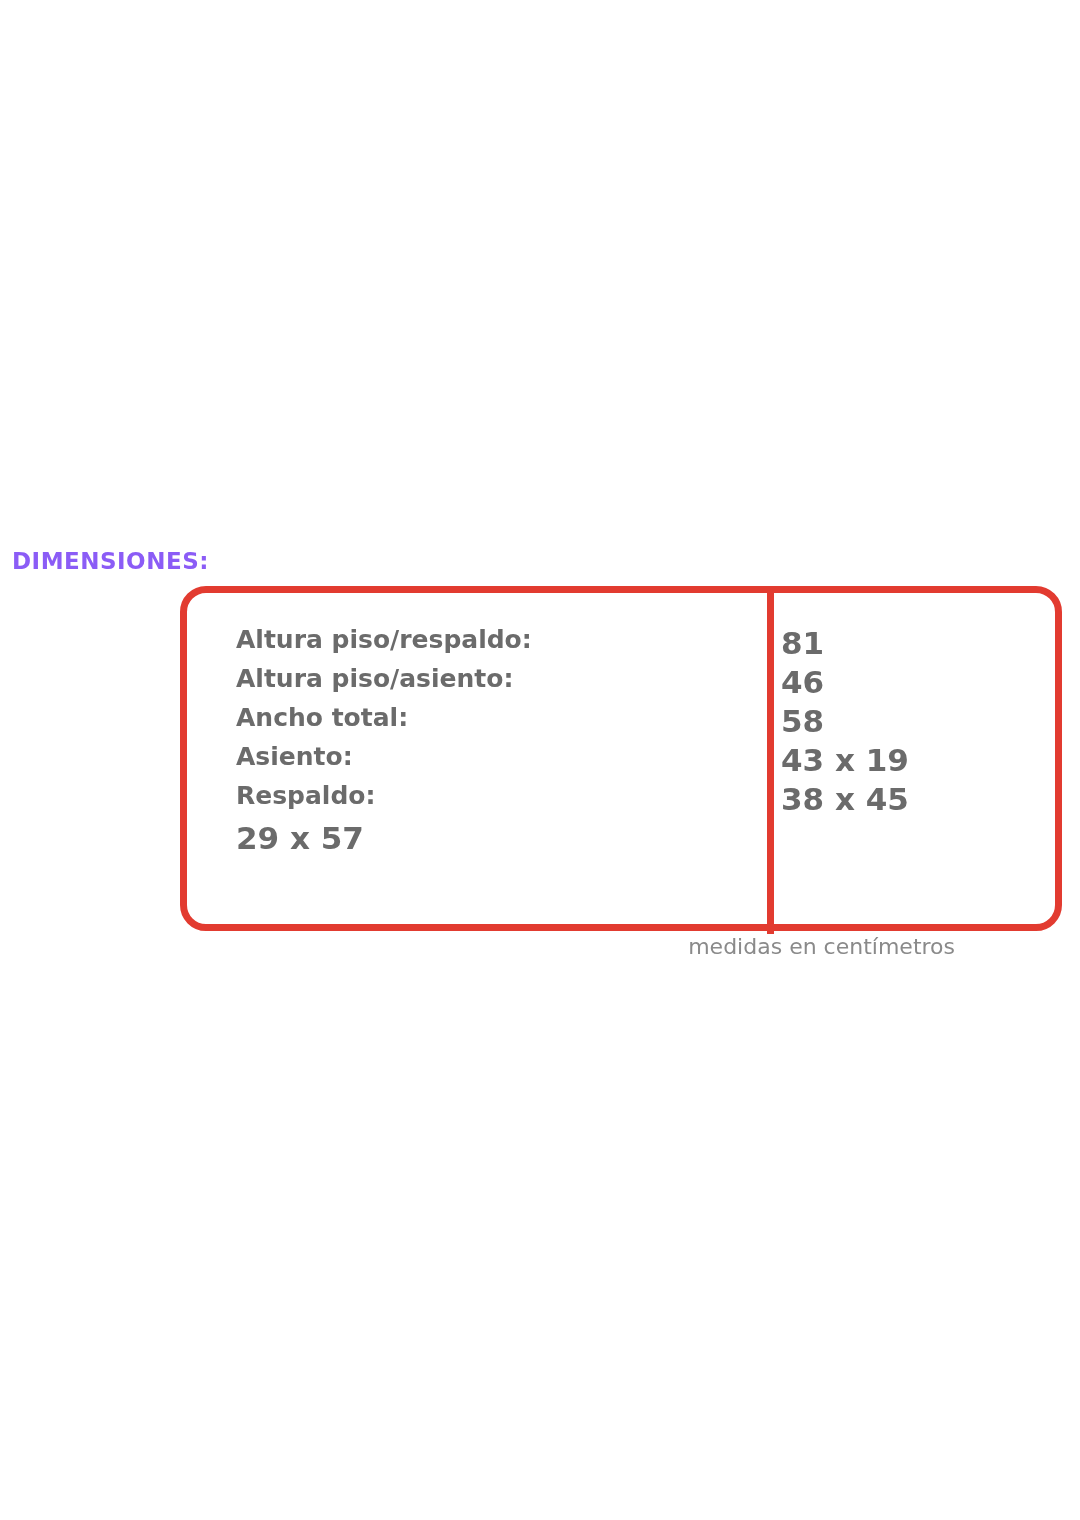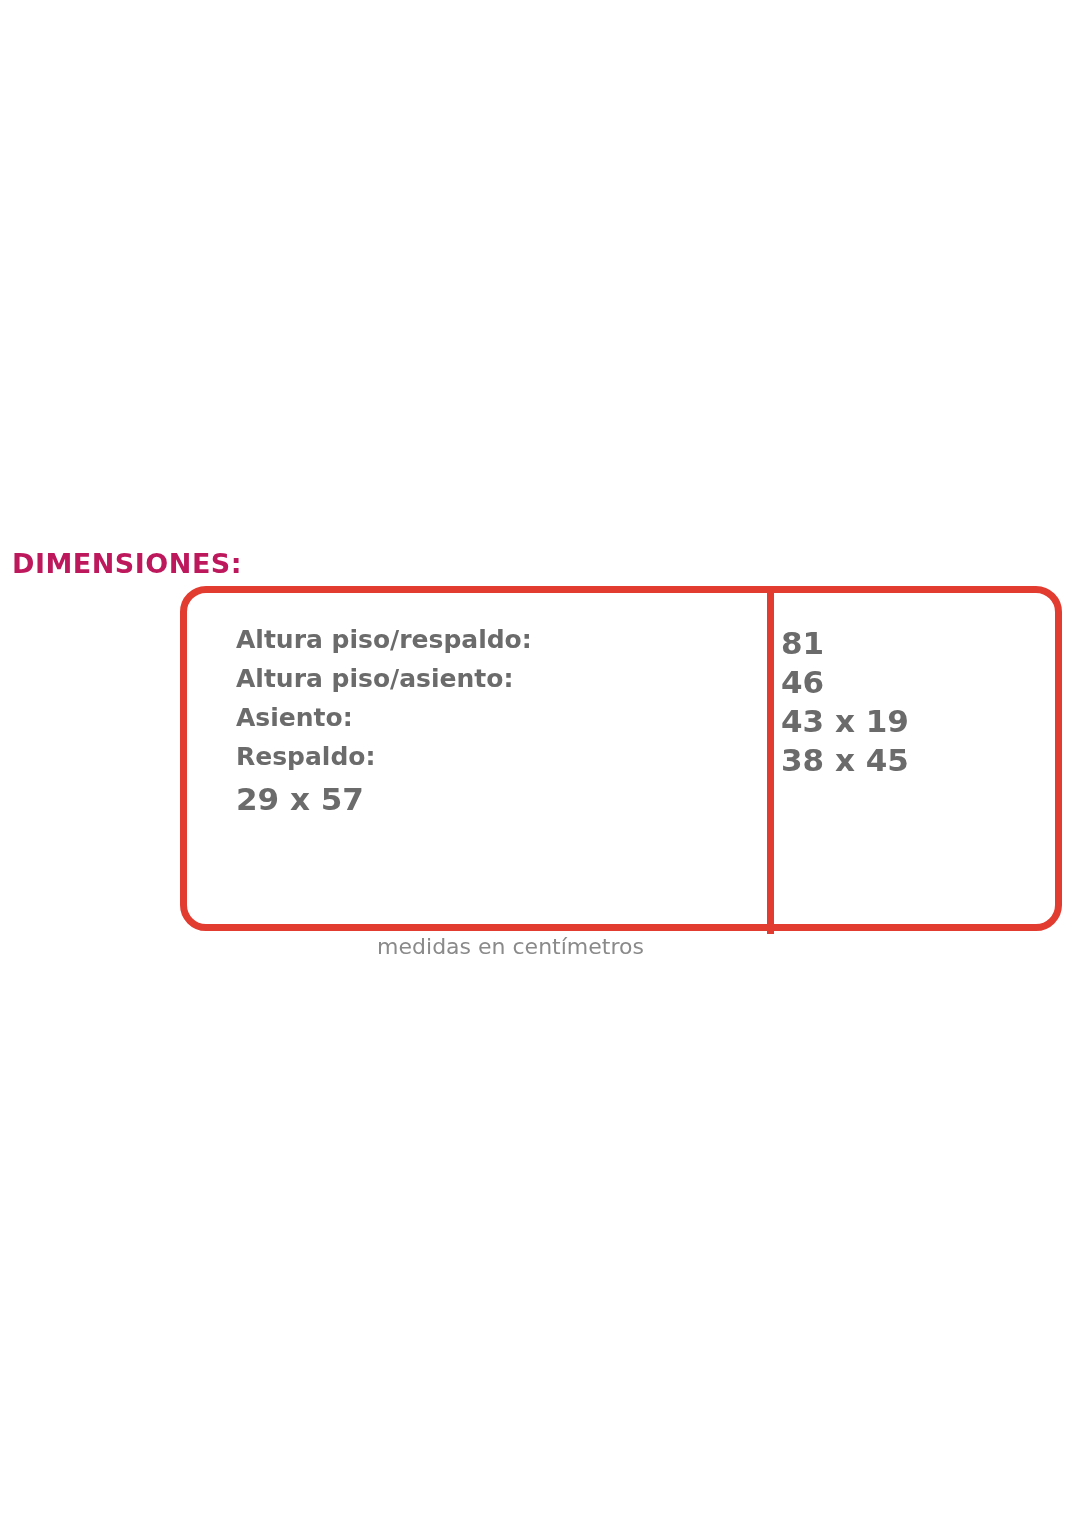--- a/index.html
+++ b/index.html
@@ -18,23 +18,23 @@
   .page {
     position: absolute;
     inset: 0;
   }
 
   
   .section-title {
     position: absolute;
     left: 12px;
     top: 548px;
-    font-size: 27px;
+    font-size: 23px;
     font-weight: bold;
-    color: #be185d;
+    color: #8b5cf6;
     letter-spacing: 0.5px;
     white-space: nowrap;
   }
 
   
   .table-frame {
     position: absolute;
     left: 180px;
     top: 586px;
     width: 882px;
@@ -80,21 +80,21 @@
     color: #6b6b6b;
     white-space: nowrap;
   }
 
   
   .caption {
     position: absolute;
     left: 0;
     top: 934px;
     width: 917px;
-    text-align: center;
+    text-align: right;
     font-size: 22px;
     color: #8a8a8a;
     font-weight: normal;
   }
   .caption-inner {
     display: inline-block;
     background: #ffffff;
     padding: 0 14px;
     transform: translateX(52px);
   }
@@ -114,20 +114,24 @@
     <div class="row">
       <span class="label">Altura piso/respaldo:</span>
       <span class="value">81</span>
     </div>
 
     <div class="row">
       <span class="label">Altura piso/asiento:</span>
       <span class="value">46</span>
     </div>
 
+    <div class="row">
+      <span class="label">Ancho total:</span>
+      <span class="value">58</span>
+    </div>
 
 
     <div class="row">
       <span class="label">Asiento:</span>
       <span class="value">43 x 19</span>
     </div>
 
     <div class="row">
       <span class="label">Respaldo:</span>
       <span class="value">38 x 45</span>

